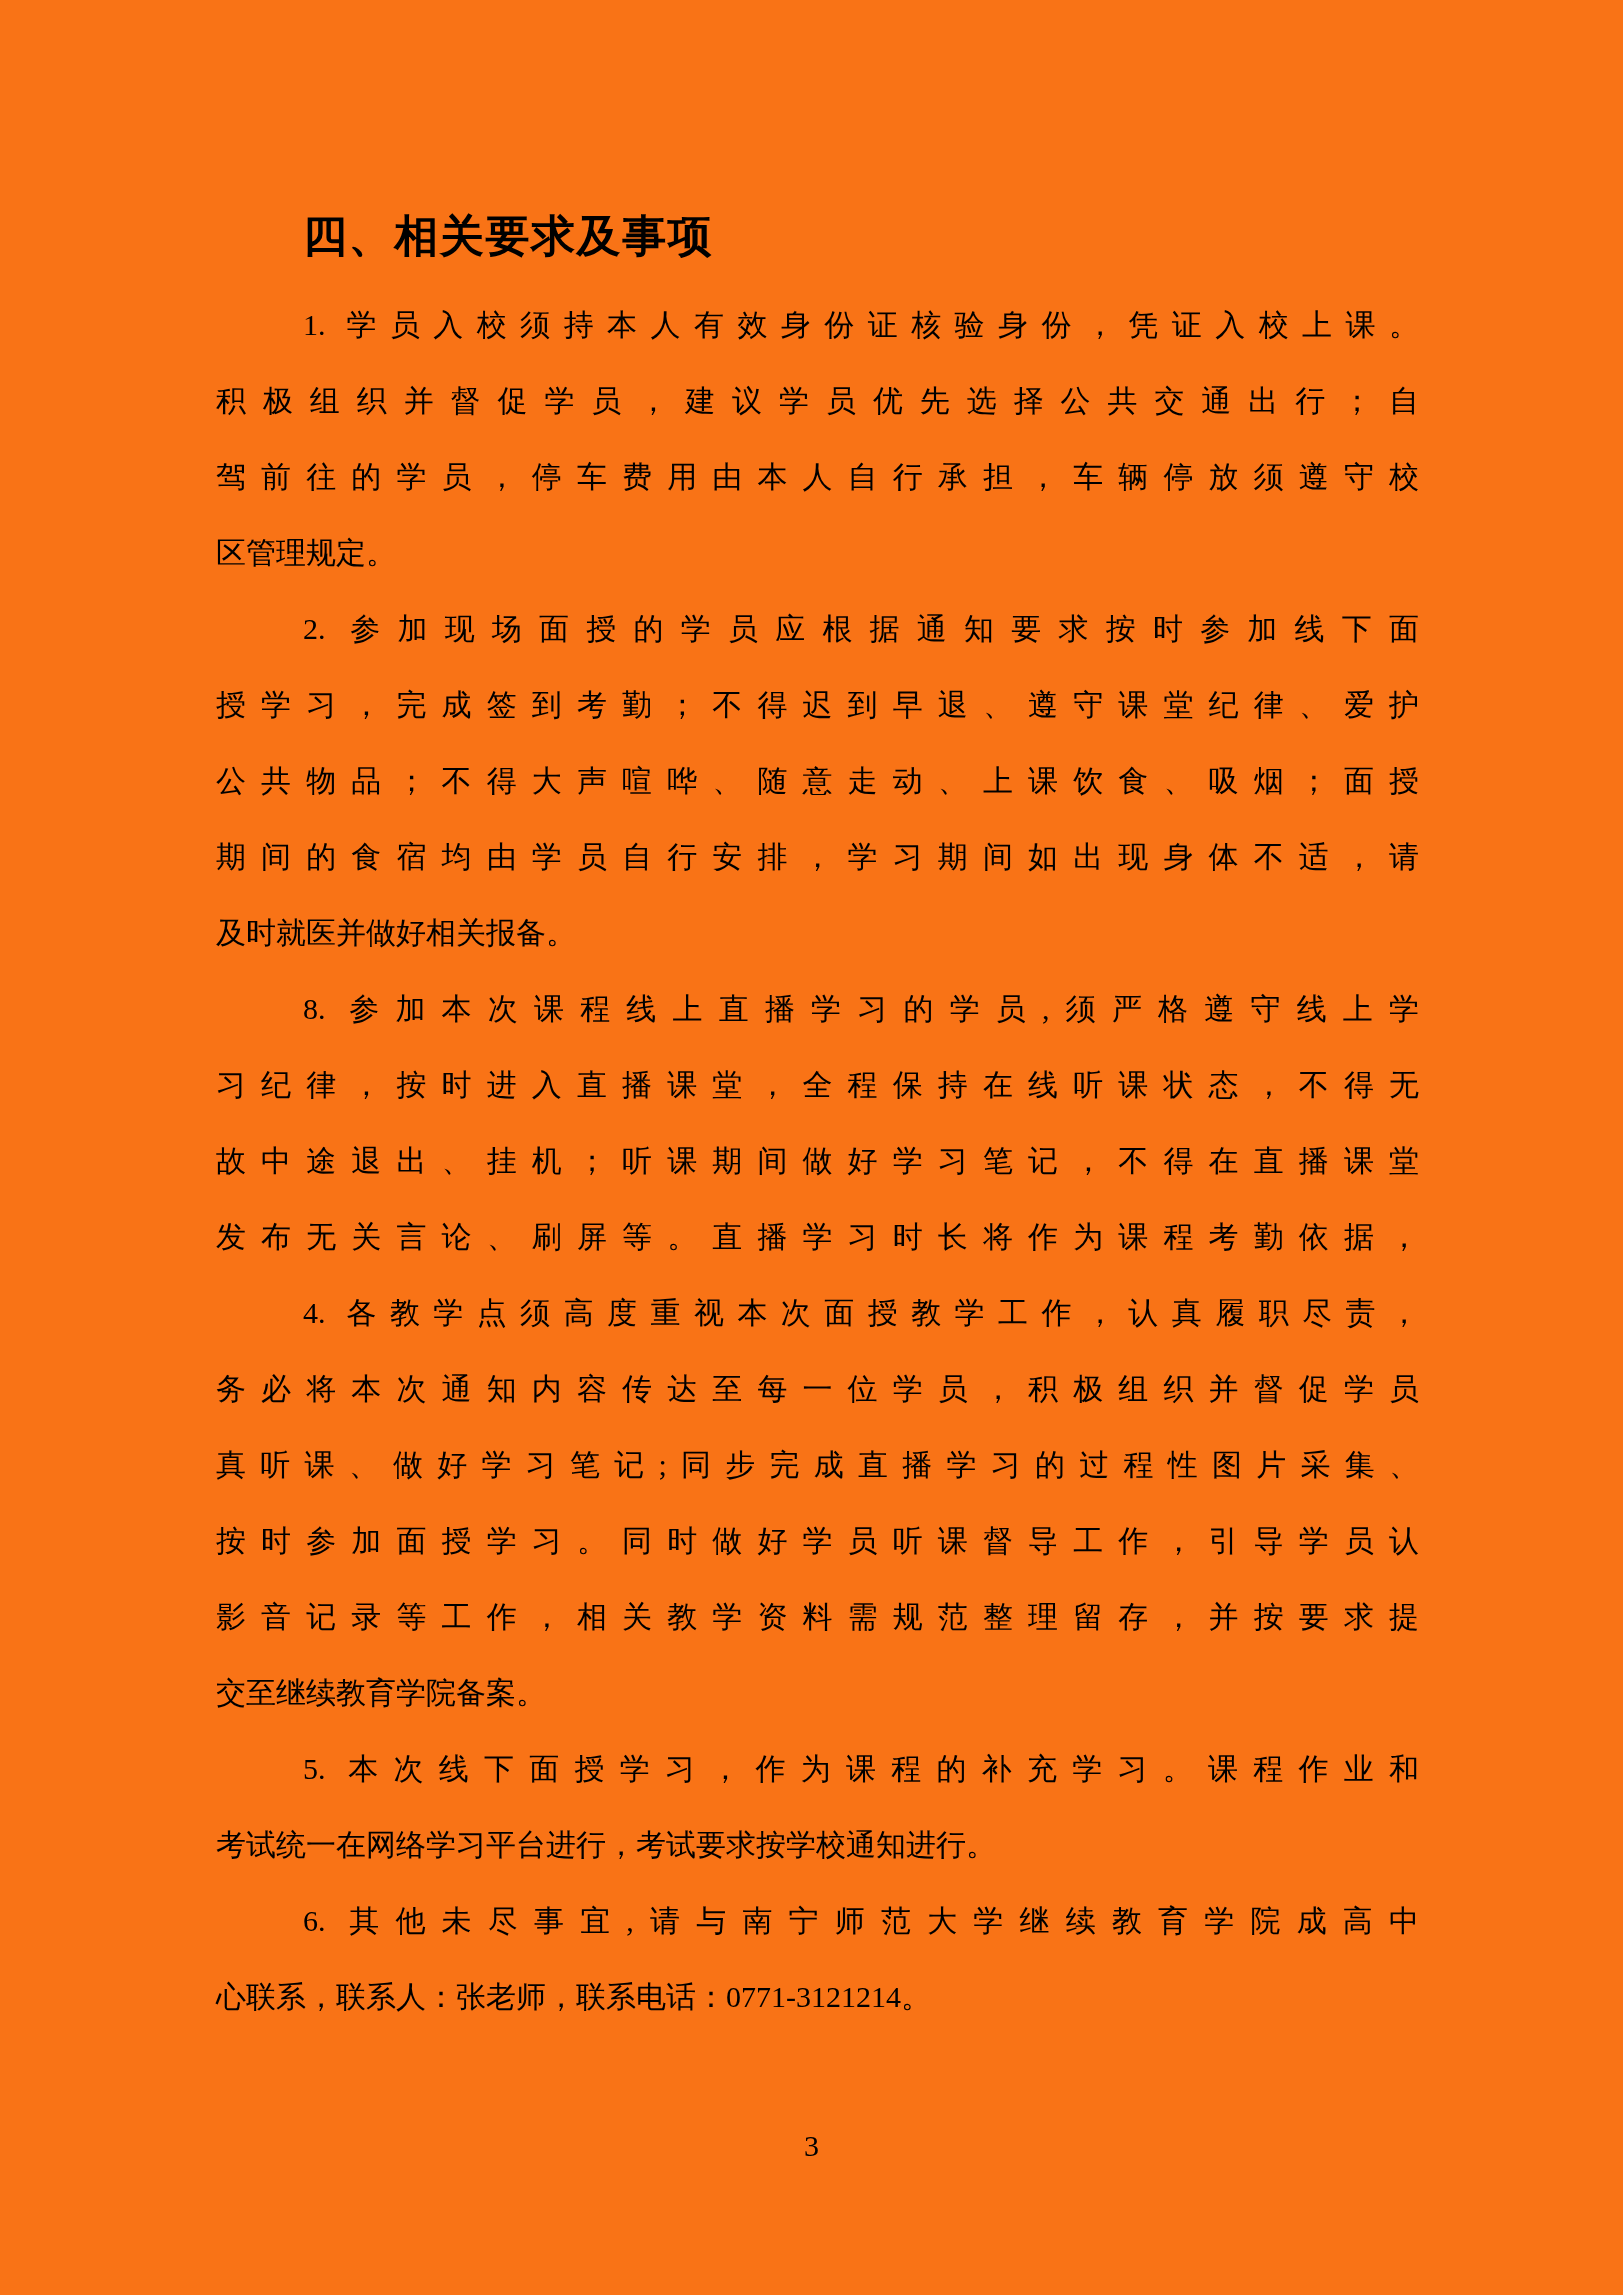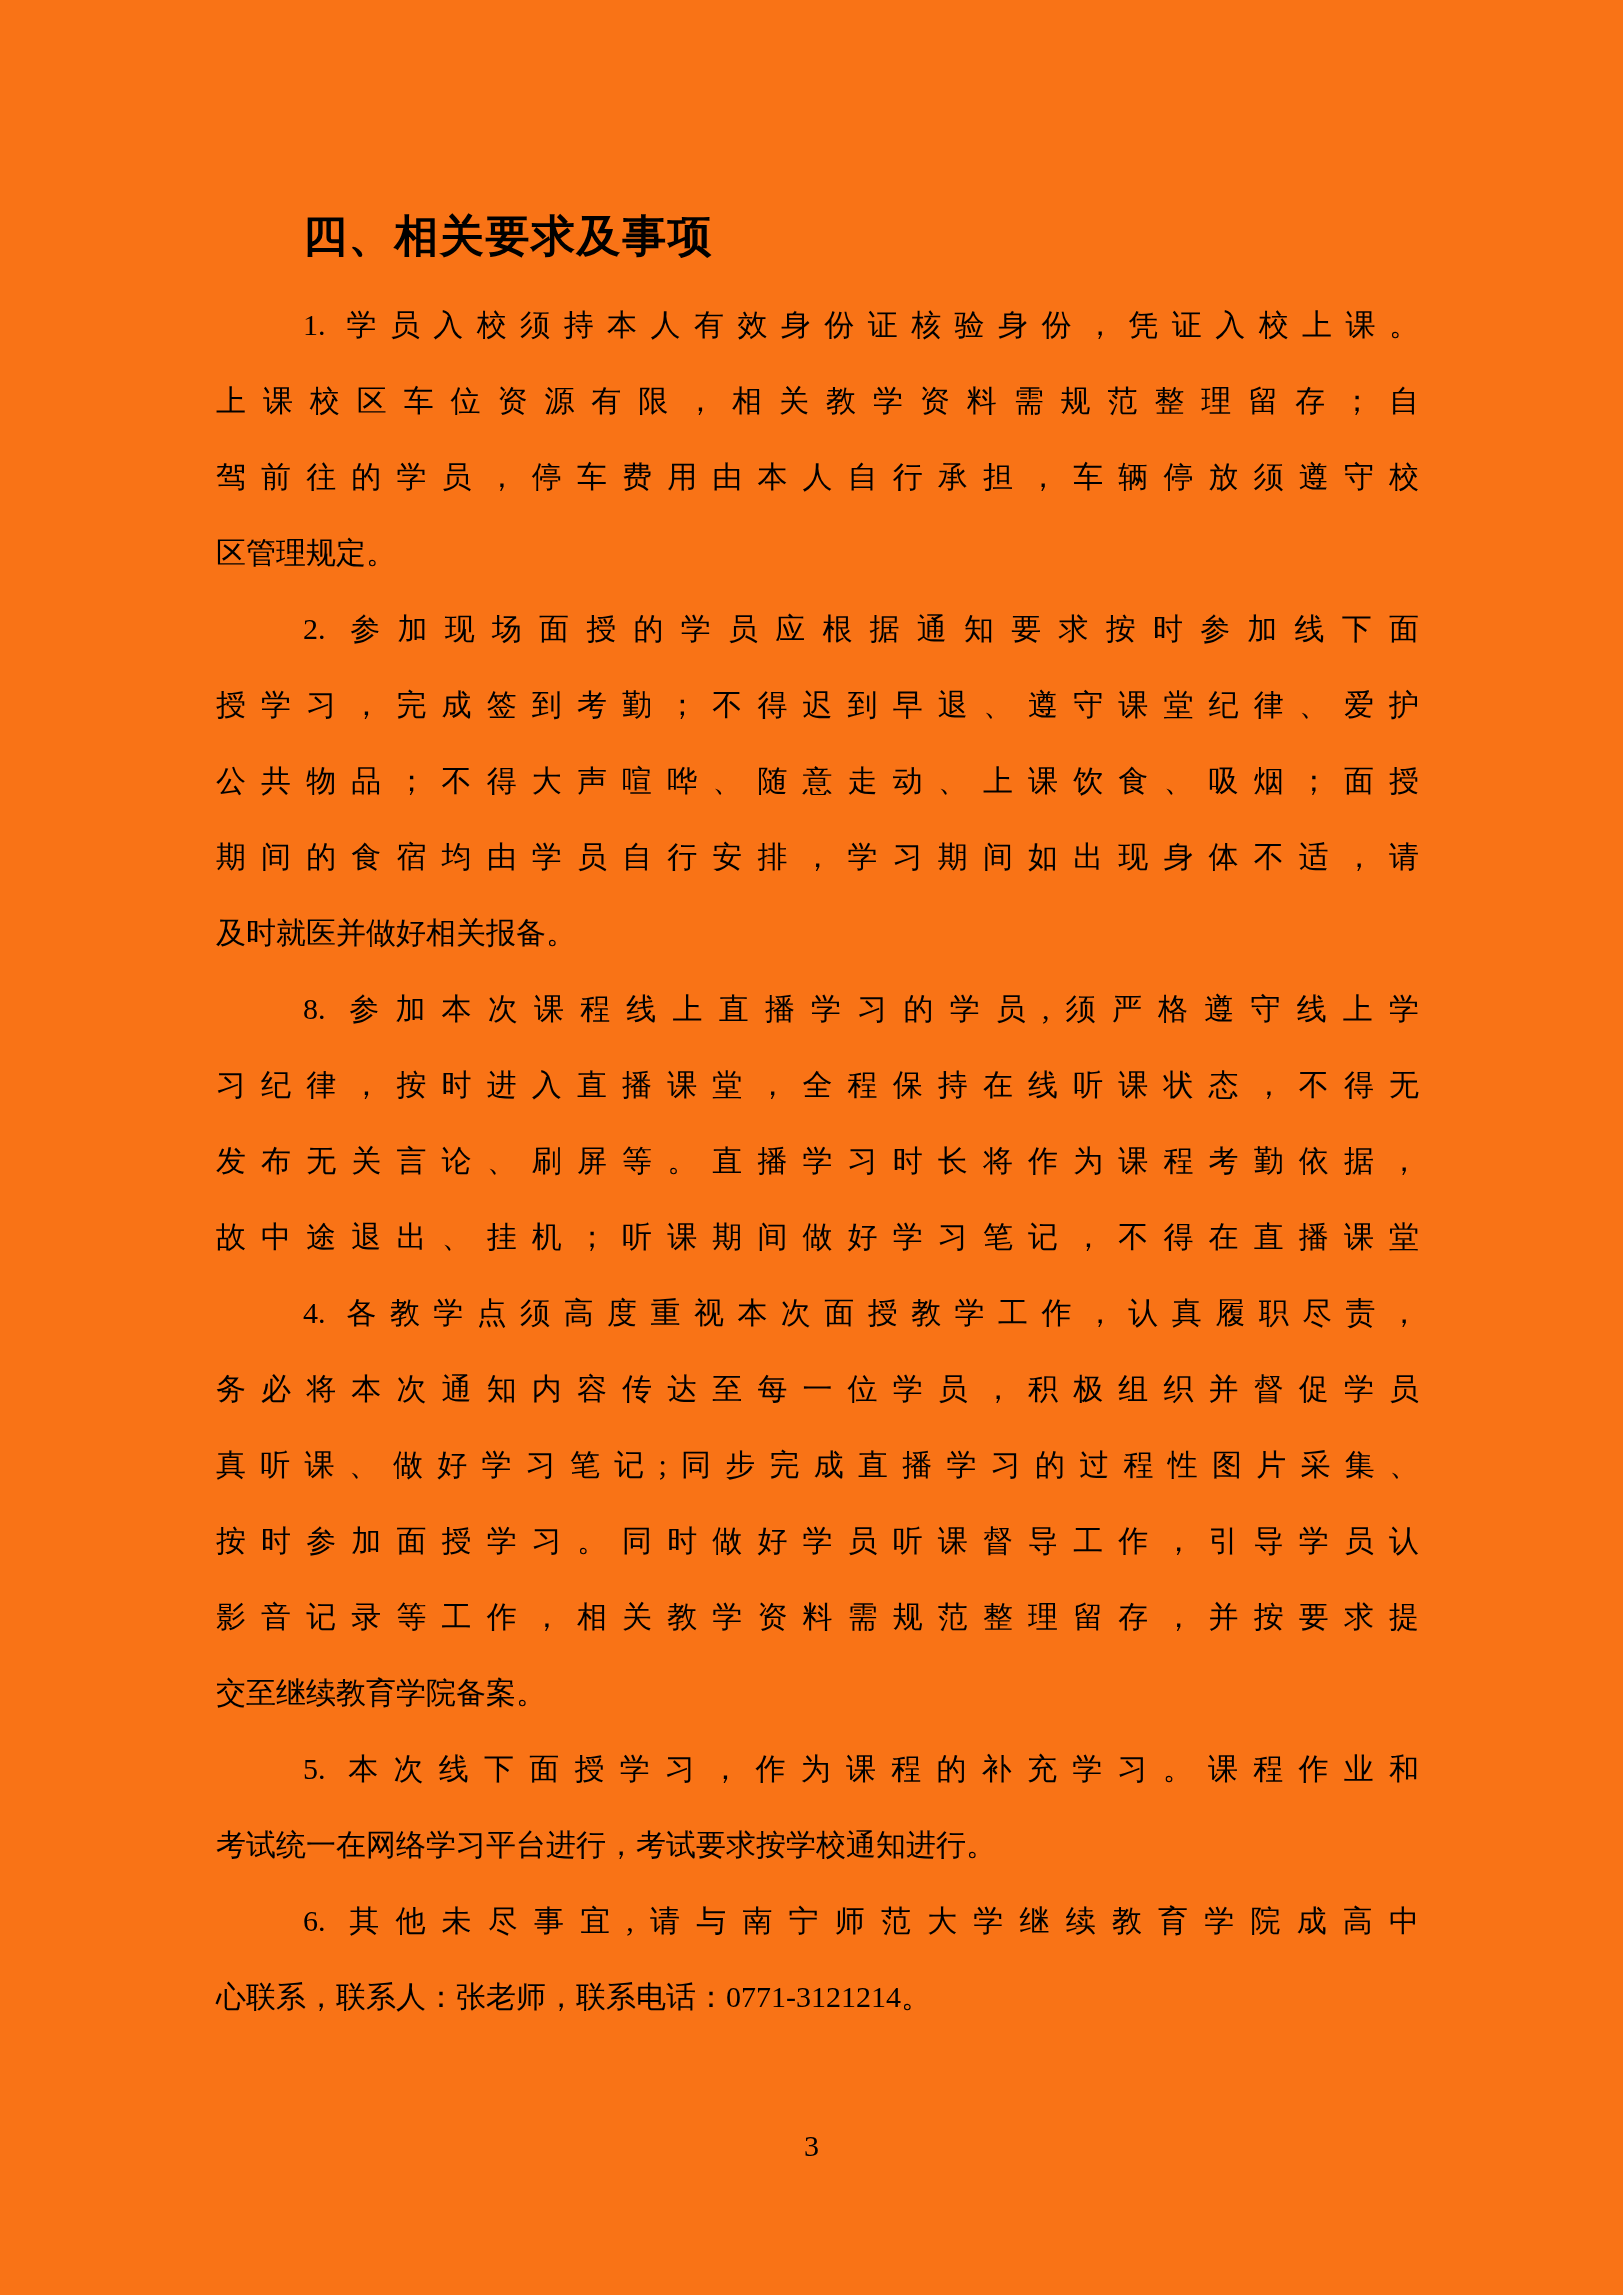--- a/index.html
+++ b/index.html
@@ -53,32 +53,32 @@
   }
 </style>
 </head>
 <body>
 
 <div class="page">
   <div class="content">
     <div class="heading">四、相关要求及事项</div>
     <div class="body-lines">
       <div class="line indent">1. 学员入校须持本人有效身份证核验身份，凭证入校上课。</div>
-      <div class="line">上课校区车位资源有限，相关教学资料需规范整理留存；自</div>
+      <div class="line">积极组织并督促学员，建议学员优先选择公共交通出行；自</div>
       <div class="line">驾前往的学员，停车费用由本人自行承担，车辆停放须遵守校</div>
       <div class="line last">区管理规定。</div>
       <div class="line indent">2. 参加现场面授的学员应根据通知要求按时参加线下面</div>
       <div class="line">授学习，完成签到考勤；不得迟到早退、遵守课堂纪律、爱护</div>
       <div class="line">公共物品；不得大声喧哗、随意走动、上课饮食、吸烟；面授</div>
       <div class="line">期间的食宿均由学员自行安排，学习期间如出现身体不适，请</div>
       <div class="line last">及时就医并做好相关报备。</div>
       <div class="line indent">8. 参加本次课程线上直播学习的学员,须严格遵守线上学</div>
       <div class="line">习纪律，按时进入直播课堂，全程保持在线听课状态，不得无</div>
+      <div class="line">故中途退出、挂机；听课期间做好学习笔记，不得在直播课堂</div>
       <div class="line">发布无关言论、刷屏等。直播学习时长将作为课程考勤依据，</div>
-      <div class="line">故中途退出、挂机；听课期间做好学习笔记，不得在直播课堂</div>
       <div class="line indent">4. 各教学点须高度重视本次面授教学工作，认真履职尽责，</div>
       <div class="line">务必将本次通知内容传达至每一位学员，积极组织并督促学员</div>
       <div class="line">真听课、做好学习笔记;同步完成直播学习的过程性图片采集、</div>
       <div class="line">按时参加面授学习。同时做好学员听课督导工作，引导学员认</div>
       <div class="line">影音记录等工作，相关教学资料需规范整理留存，并按要求提</div>
       <div class="line last">交至继续教育学院备案。</div>
       <div class="line indent">5. 本次线下面授学习，作为课程的补充学习。课程作业和</div>
       <div class="line last">考试统一在网络学习平台进行，考试要求按学校通知进行。</div>
       <div class="line indent">6. 其他未尽事宜,请与南宁师范大学继续教育学院成高中</div>
       <div class="line last">心联系，联系人：张老师，联系电话：0771-3121214。</div>

